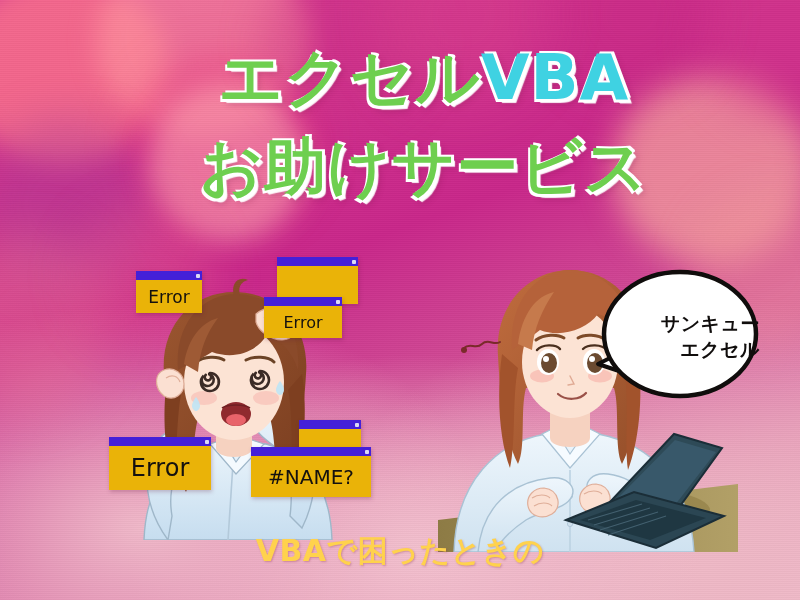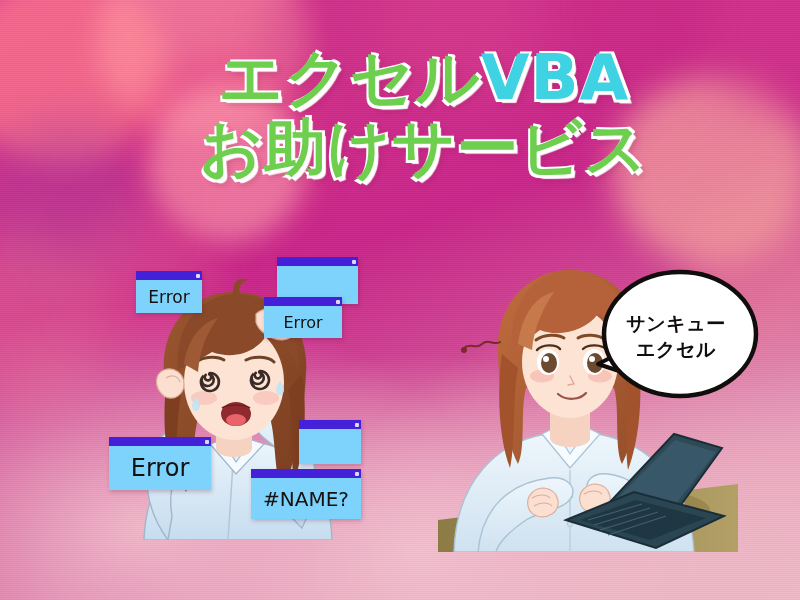--- a/index.html
+++ b/index.html
@@ -53,31 +53,31 @@
     font-weight:700;
     font-size:63px;
     letter-spacing:1px;
     color:#6ecf4f;
     text-shadow:
       3px 3px 0 #ffffff, 3px -2px 0 #ffffff, -2px 3px 0 #fff,
       4px 4px 1px rgba(255,255,255,.95),
       5px 5px 6px rgba(120,20,70,.28);
     padding-left: 48px;
   }
-  .hl-line2 { font-size:62px; margin-top:6px; }
+  .hl-line2 { font-size:62px; margin-top:25px; }
   .hl-vba {
     color:#3fd2e2;
     text-shadow:
       3px 3px 0 #ffffff, 3px -2px 0 #ffffff, -2px 3px 0 #fff,
       4px 4px 1px rgba(255,255,255,.95),
       5px 5px 6px rgba(120,20,70,.28);
   }
 
   
-  .dlg { position:absolute; background:#7dd3fc; box-shadow:1px 2px 4px rgba(90,20,60,.25); z-index:22; }
+  .dlg { position:absolute; background:#eab308; box-shadow:1px 2px 4px rgba(90,20,60,.25); z-index:22; }
   .dlg-bar {
     height:9px; background:#4420d8;
     display:flex; align-items:center; justify-content:flex-end; padding-right:2px;
   }
   .dlg-btn { width:4px; height:4px; background:#dcd8f5; border-radius:1px; }
   .dlg-body {
     display:flex; align-items:center; justify-content:center;
     color:#14110f; font-weight:400;
     font-family:"DejaVu Sans","Liberation Sans",sans-serif;
   }
@@ -85,35 +85,35 @@
   #dlg-e1 { left:136px; top:271px;  width:66px;  height:42px; }
   #dlg-e1 .dlg-body { height:33px; font-size:17px; }
   #dlg-blank1 { left:277px; top:257px; width:81px; height:47px; z-index:21; }
   #dlg-blank1 .dlg-body { height:38px; }
   #dlg-e2 { left:264px; top:297px; width:78px; height:41px; z-index:23; }
   #dlg-e2 .dlg-body { height:32px; font-size:16px; }
   #dlg-e3 { left:109px; top:437px; width:102px; height:53px; }
   #dlg-e3 .dlg-body { height:44px; font-size:24px; }
   #dlg-blank2 { left:299px; top:420px; width:62px; height:44px; z-index:21; }
   #dlg-blank2 .dlg-body { height:35px; }
-  #dlg-name { left:251px; top:469px; width:110px; height:50px; z-index:23; }
+  #dlg-name { left:251px; top:447px; width:120px; height:50px; z-index:23; }
   #dlg-name .dlg-body { height:41px; font-size:20px; }
 
   
   .char { position:absolute; z-index:18; }
   #char-left  { left:106px; top:278px; width:250px; height:262px; }
   #char-right { left:438px; top:252px; width:300px; height:300px; }
 
   
   #speech {
     position:absolute; left:592px; top:268px; width:168px; height:136px; z-index:26;
   }
   .bubble-text {
     position:absolute; left:0; top:0; width:168px; height:136px;
-    display:flex; flex-direction:column; align-items:center; justify-content:center;
+    display:flex; flex-direction:column; align-items:flex-end; justify-content:center;
     gap:4px;
     font-family:"DejaVu Sans","Liberation Sans",sans-serif;
     font-weight:700; font-size:19px; color:#100d0c; line-height:1.18;
     letter-spacing:.5px;
   }
 
   
   .caption {
     position:absolute; left:0; right:0; bottom:28px; z-index:30;
     display:flex; justify-content:center; gap:30px;
@@ -335,15 +335,16 @@
       <path d="M6 96 L34 82 L30 104 Z" fill="#ffffff" stroke="#100d0c" stroke-width="4" stroke-linejoin="round"></path>
       <ellipse cx="88" cy="66" rx="76" ry="62" fill="#ffffff" stroke="#100d0c" stroke-width="4.5"></ellipse>
     </svg>
     <div class="bubble-text">
       <div>サンキュー</div>
       <div>エクセル</div>
     </div>
   </div>
 
   <div class="caption">
+    <span class="cap-text">VBAで困ったときの</span>
   </div>
 
 </div>
 
 </body></html>

